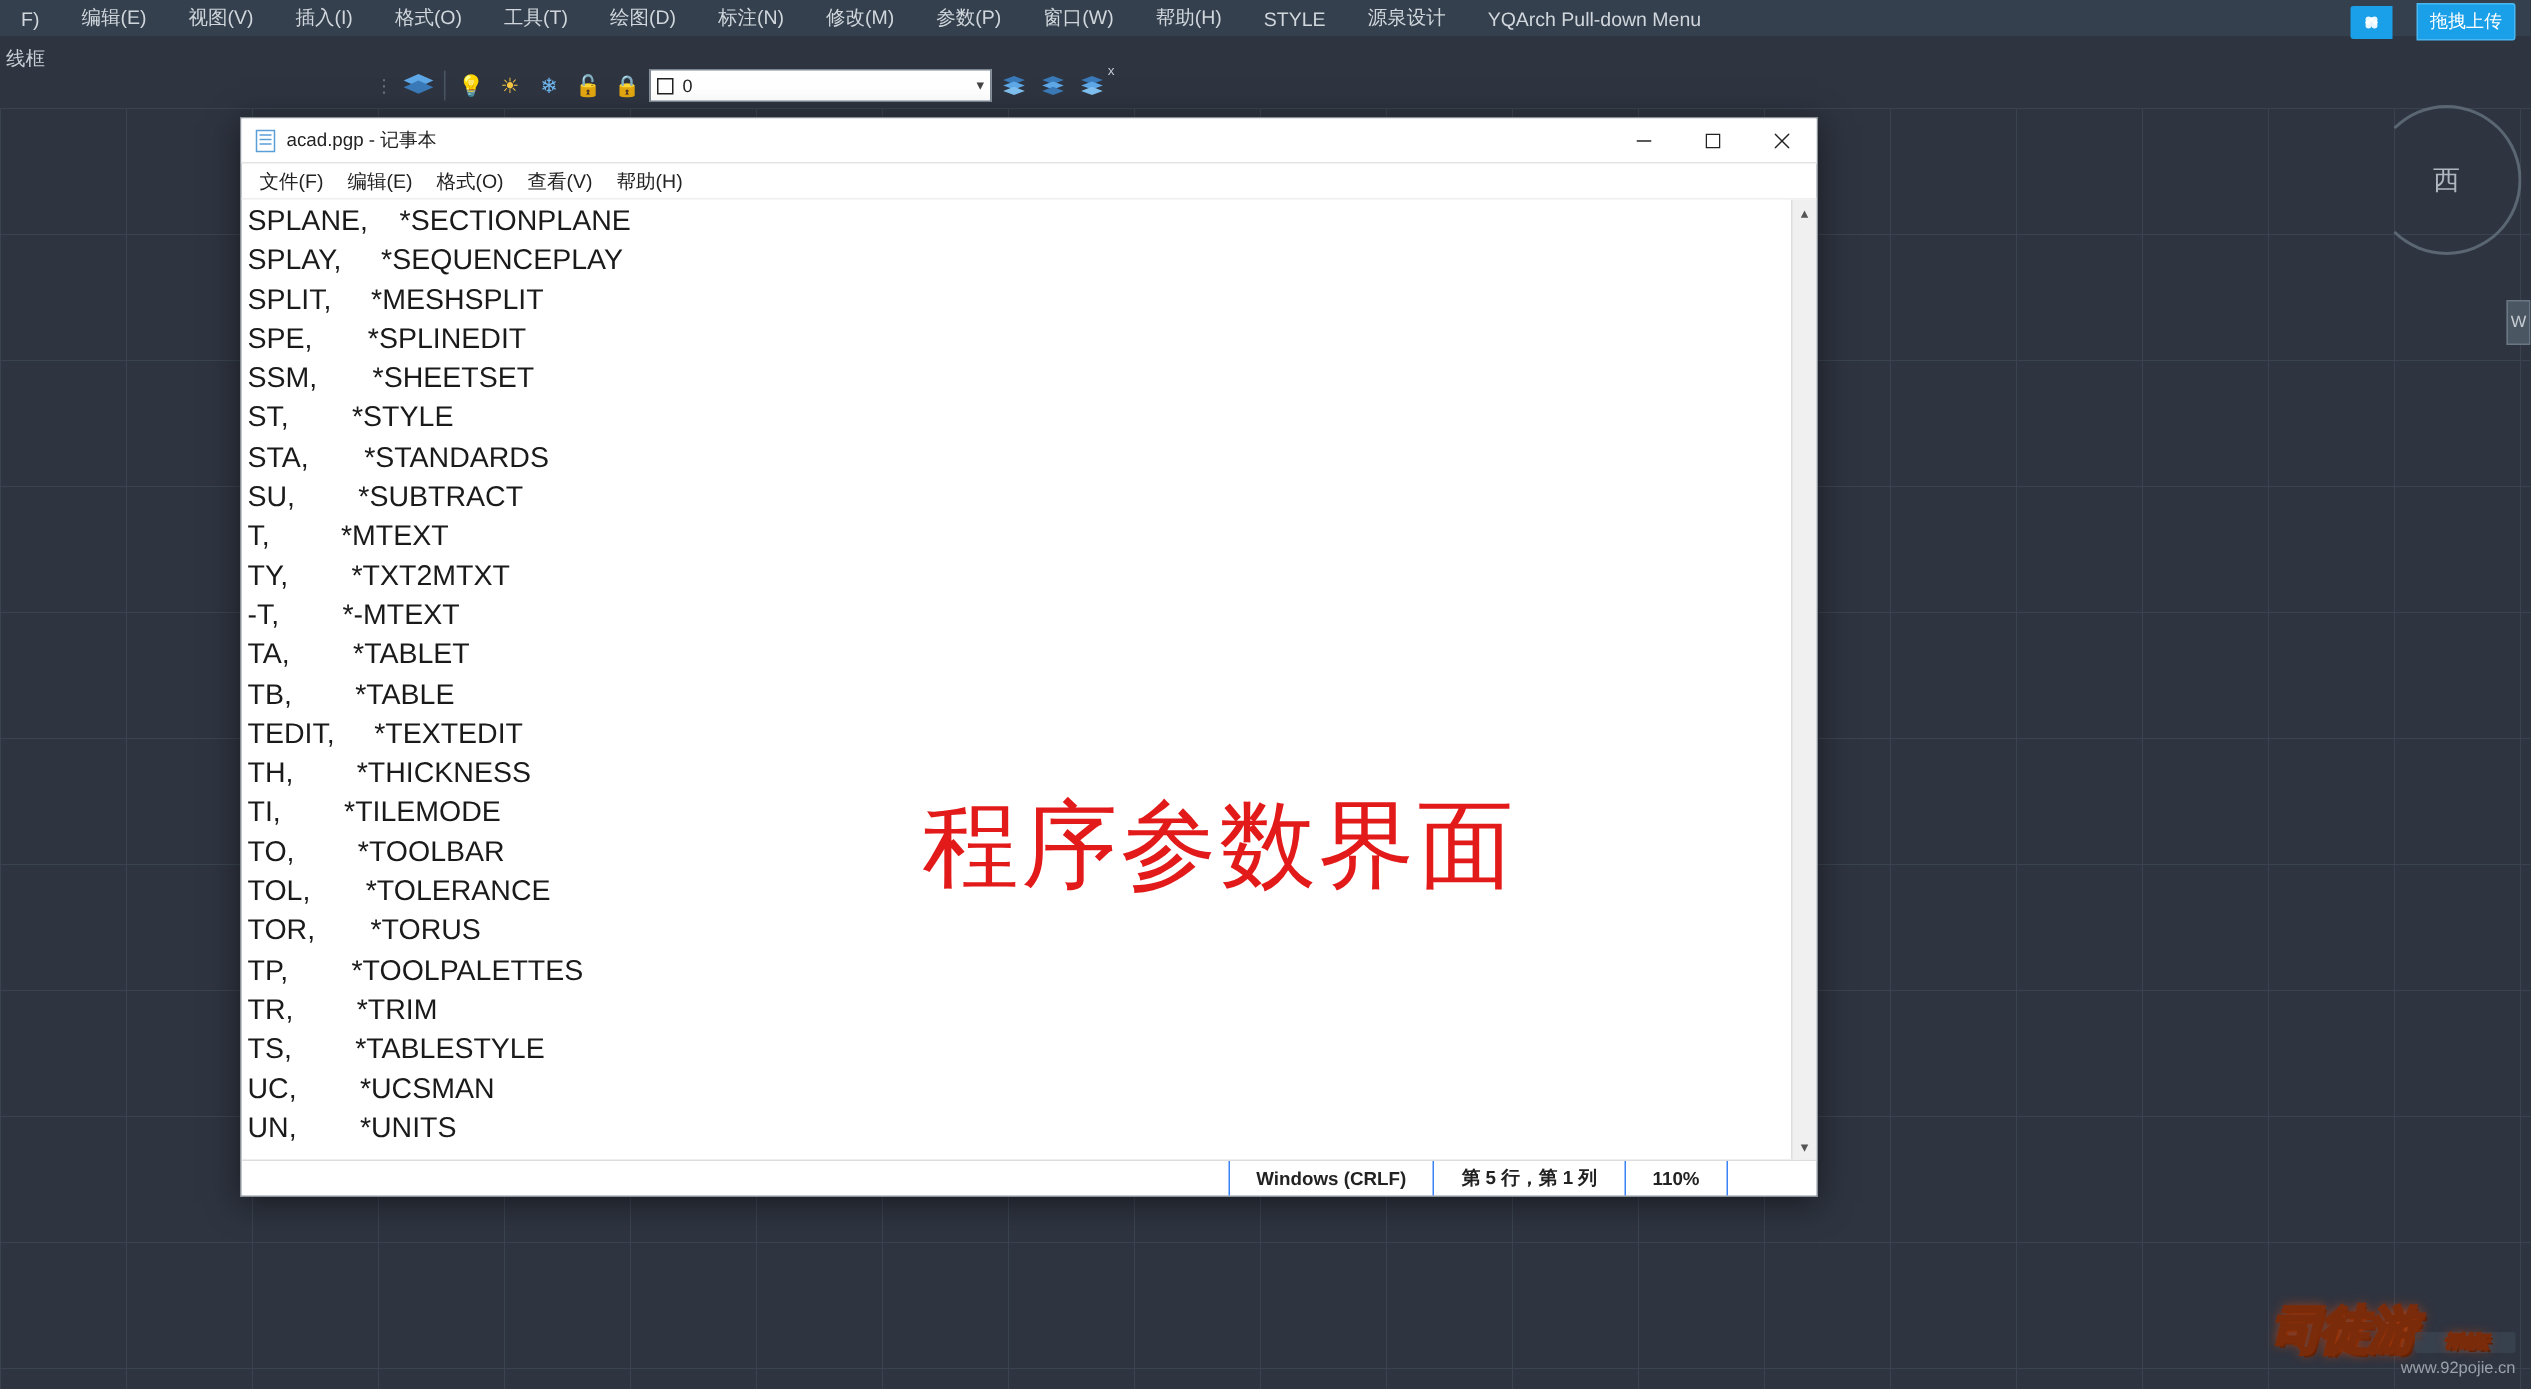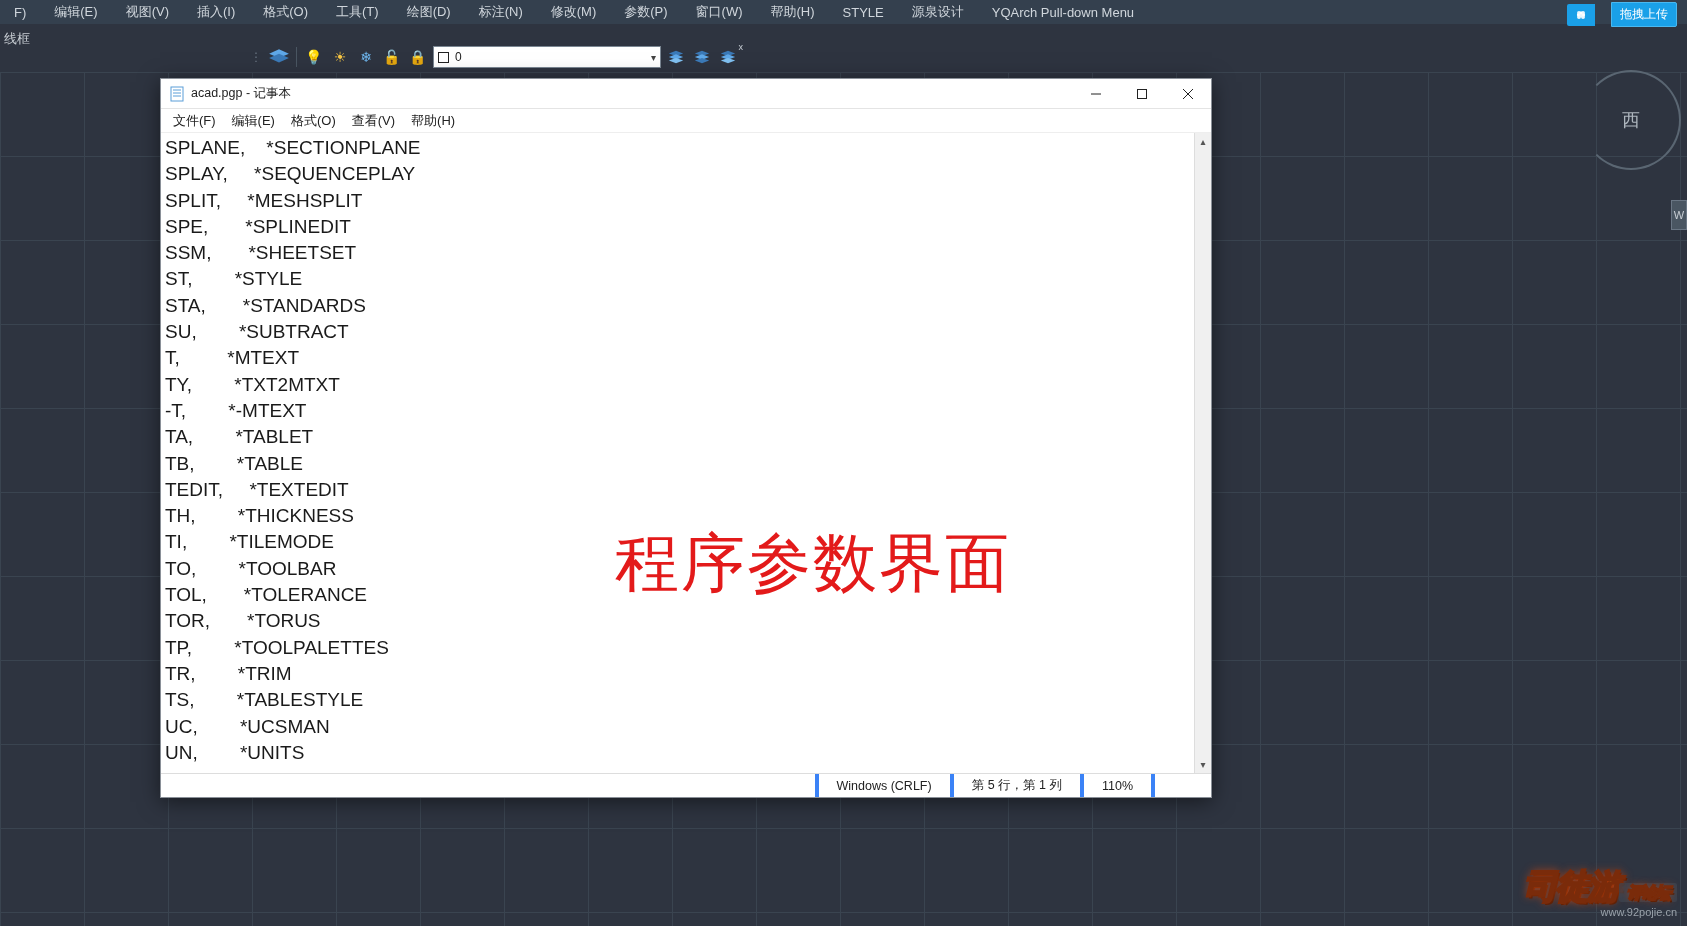--- a/index.html
+++ b/index.html
@@ -56,31 +56,31 @@
 .np-menubar .np-menu { padding: 2px 8px; cursor: pointer; }
 
 .np-body { flex: 1; display: flex; overflow: hidden; justify-content: space-between; }
 .np-text { flex: 1; padding: 2px 2px 2px 4px; font-size: 19px; line-height: 26.3px; color: #1a1a1a; white-space: pre; overflow: hidden; font-family: "Microsoft YaHei", "Segoe UI", sans-serif; }
 .np-scroll { width: 17px; background: #f0f0f0; border-left: 1px solid #ddd; position: relative; }
 .np-scroll .arrow { height: 17px; display: flex; align-items: center; justify-content: center; color: #555; font-size: 10px; cursor: pointer; }
 .np-scroll .track { position: absolute; top: 17px; bottom: 17px; left: 0; right: 0; }
 .np-scroll .arrow.bot { position: absolute; bottom: 0; left: 0; right: 0; }
 
 .np-status { height: 24px; border-top: 1px solid #ddd; display: flex; align-items: center; font-size: 12.5px; color: #222; }
-.np-status .cell { padding: 0 18px; border-left: 4px solid #3b82f6; height: 100%; display: flex; align-items: center; }
+.np-status .cell { padding: 0 18px; border-left: 1px solid #3b82f6; height: 100%; display: flex; align-items: center; font-weight: bold; }
 .np-status .spacer { flex: 1; }
 
 
 .red-caption { position: absolute; top: 520px; left: 615px; font-size: 64px; color: #e31a1a; font-weight: 400; letter-spacing: 2px; pointer-events: none; }
 
 
 .game-logo { position: absolute; bottom: 8px; right: 10px; text-align: right; }
 .game-logo .logo-art { font-size: 34px; font-weight: 900; color: #f7d13a; -webkit-text-stroke: 2px #7a2b0a; text-shadow: 0 0 8px #d4470e, 2px 2px 0 #4a1a04; font-style: italic; letter-spacing: -2px; }
 .game-logo .logo-sub { font-size: 11px; color: #9aa2aa; margin-top: -4px; }
-.game-logo .tail { font-size: 16px; color: #f0abfc; background: rgba(60,70,82,0.7); padding: 1px 8px; border-radius: 2px; }
+.game-logo .tail { font-size: 11px; color: #f0abfc; background: rgba(60,70,82,0.7); padding: 1px 20px; border-radius: 2px; }
 </style>
 </head>
 <body>
 
 <div class="cad-menubar">
   <span class="menu-item">F)</span>
   <span class="menu-item">编辑(E)</span>
   <span class="menu-item">视图(V)</span>
   <span class="menu-item">插入(I)</span>
   <span class="menu-item">格式(O)</span>

